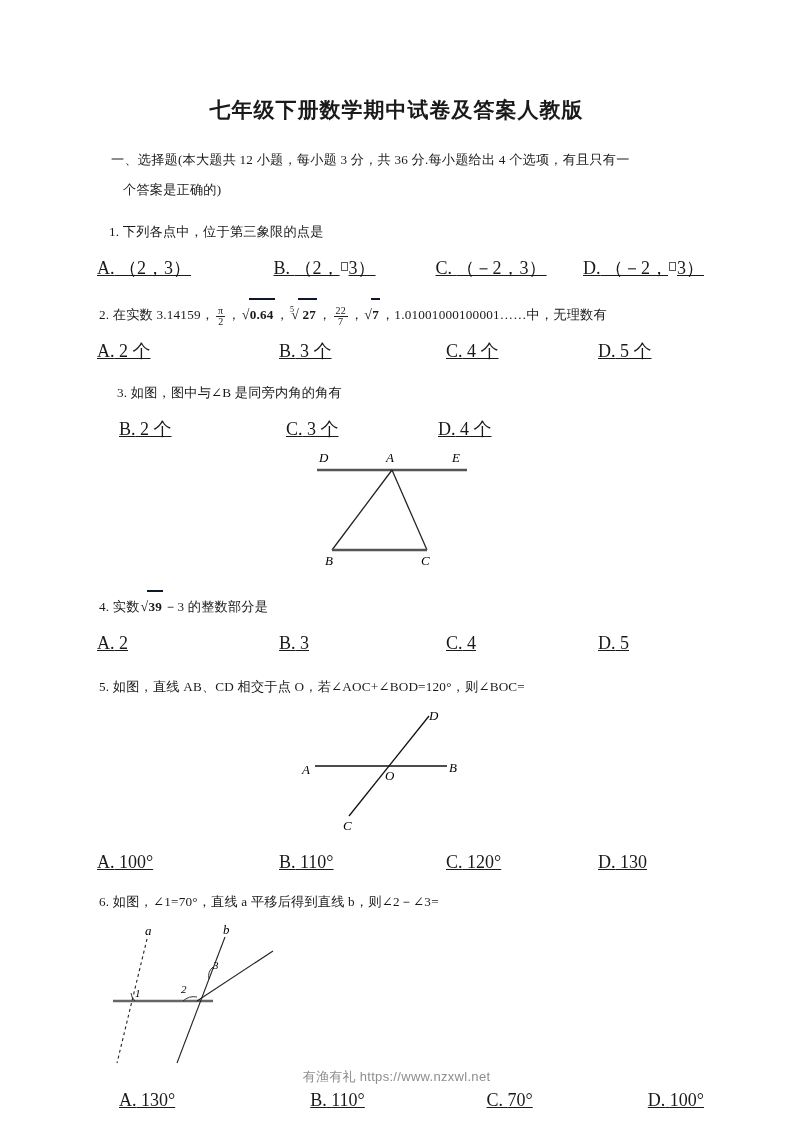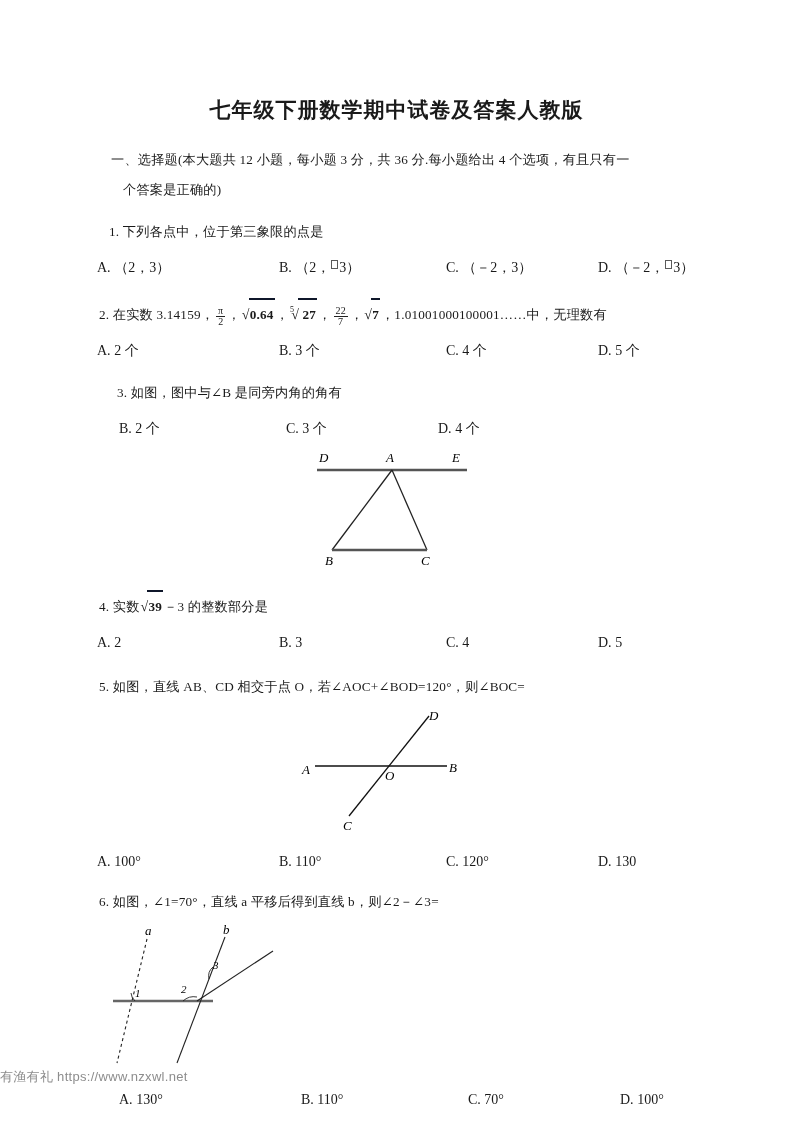--- a/index.html
+++ b/index.html
@@ -54,23 +54,24 @@
   }
   .q-stem {
     margin-top: 12px;
     text-indent: 12px;
   }
   .q-stem.indent2 {
     text-indent: 20px;
   }
   .opts {
     display: flex;
-    font-size: 14px;
+    font-size: 18px;
     line-height: 30px;
     margin-top: 6px;
+    text-decoration: underline;
   }
   .opts.pad {
     padding-left: 22px;
   }
   .opt {
     white-space: nowrap;
   }
   .w-a { width: 182px; }
   .w-b { width: 167px; }
   .w-c { width: 152px; }
@@ -126,20 +127,21 @@
   .lbl {
     font-style: italic;
     font-size: 13px;
     font-family: "Liberation Serif", "DejaVu Serif", serif;
   }
   .footer {
     position: absolute;
     left: 0;
     right: 0;
     top: 1068px;
+    text-align: center;
     font-size: 13px;
     color: #8d8d8d;
     font-family: "Liberation Sans", sans-serif;
     letter-spacing: 0.3px;
   }
 </style>
 </head>
 <body>
 
 <div class="page">
@@ -306,21 +308,21 @@
         <path d="M 92 74 A 16 16 0 0 0 78 78" fill="none" stroke="#222" stroke-width="0.9"></path>
         <path d="M 108 44 A 12 12 0 0 0 104 56" fill="none" stroke="#222" stroke-width="0.9"></path>
         <text class="lbl" x="40" y="12">a</text>
         <text class="lbl" x="118" y="11">b</text>
         <text class="lbl" x="30" y="74" style="font-size:11px">1</text>
         <text class="lbl" x="76" y="70" style="font-size:11px">2</text>
         <text class="lbl" x="108" y="46" style="font-size:11px">3</text>
       </svg>
     </div>
 
-    <div class="opts pad" style="margin-top:12px;">
+    <div class="opts pad" style="margin-top:12px;justify-content:space-between;">
       <span class="opt w-a">
         <span>A.</span>
         <span>130°</span>
       </span>
       <span class="opt w-b">
         <span>B.</span>
         <span>110°</span>
       </span>
       <span class="opt w-c">
         <span>C.</span>

